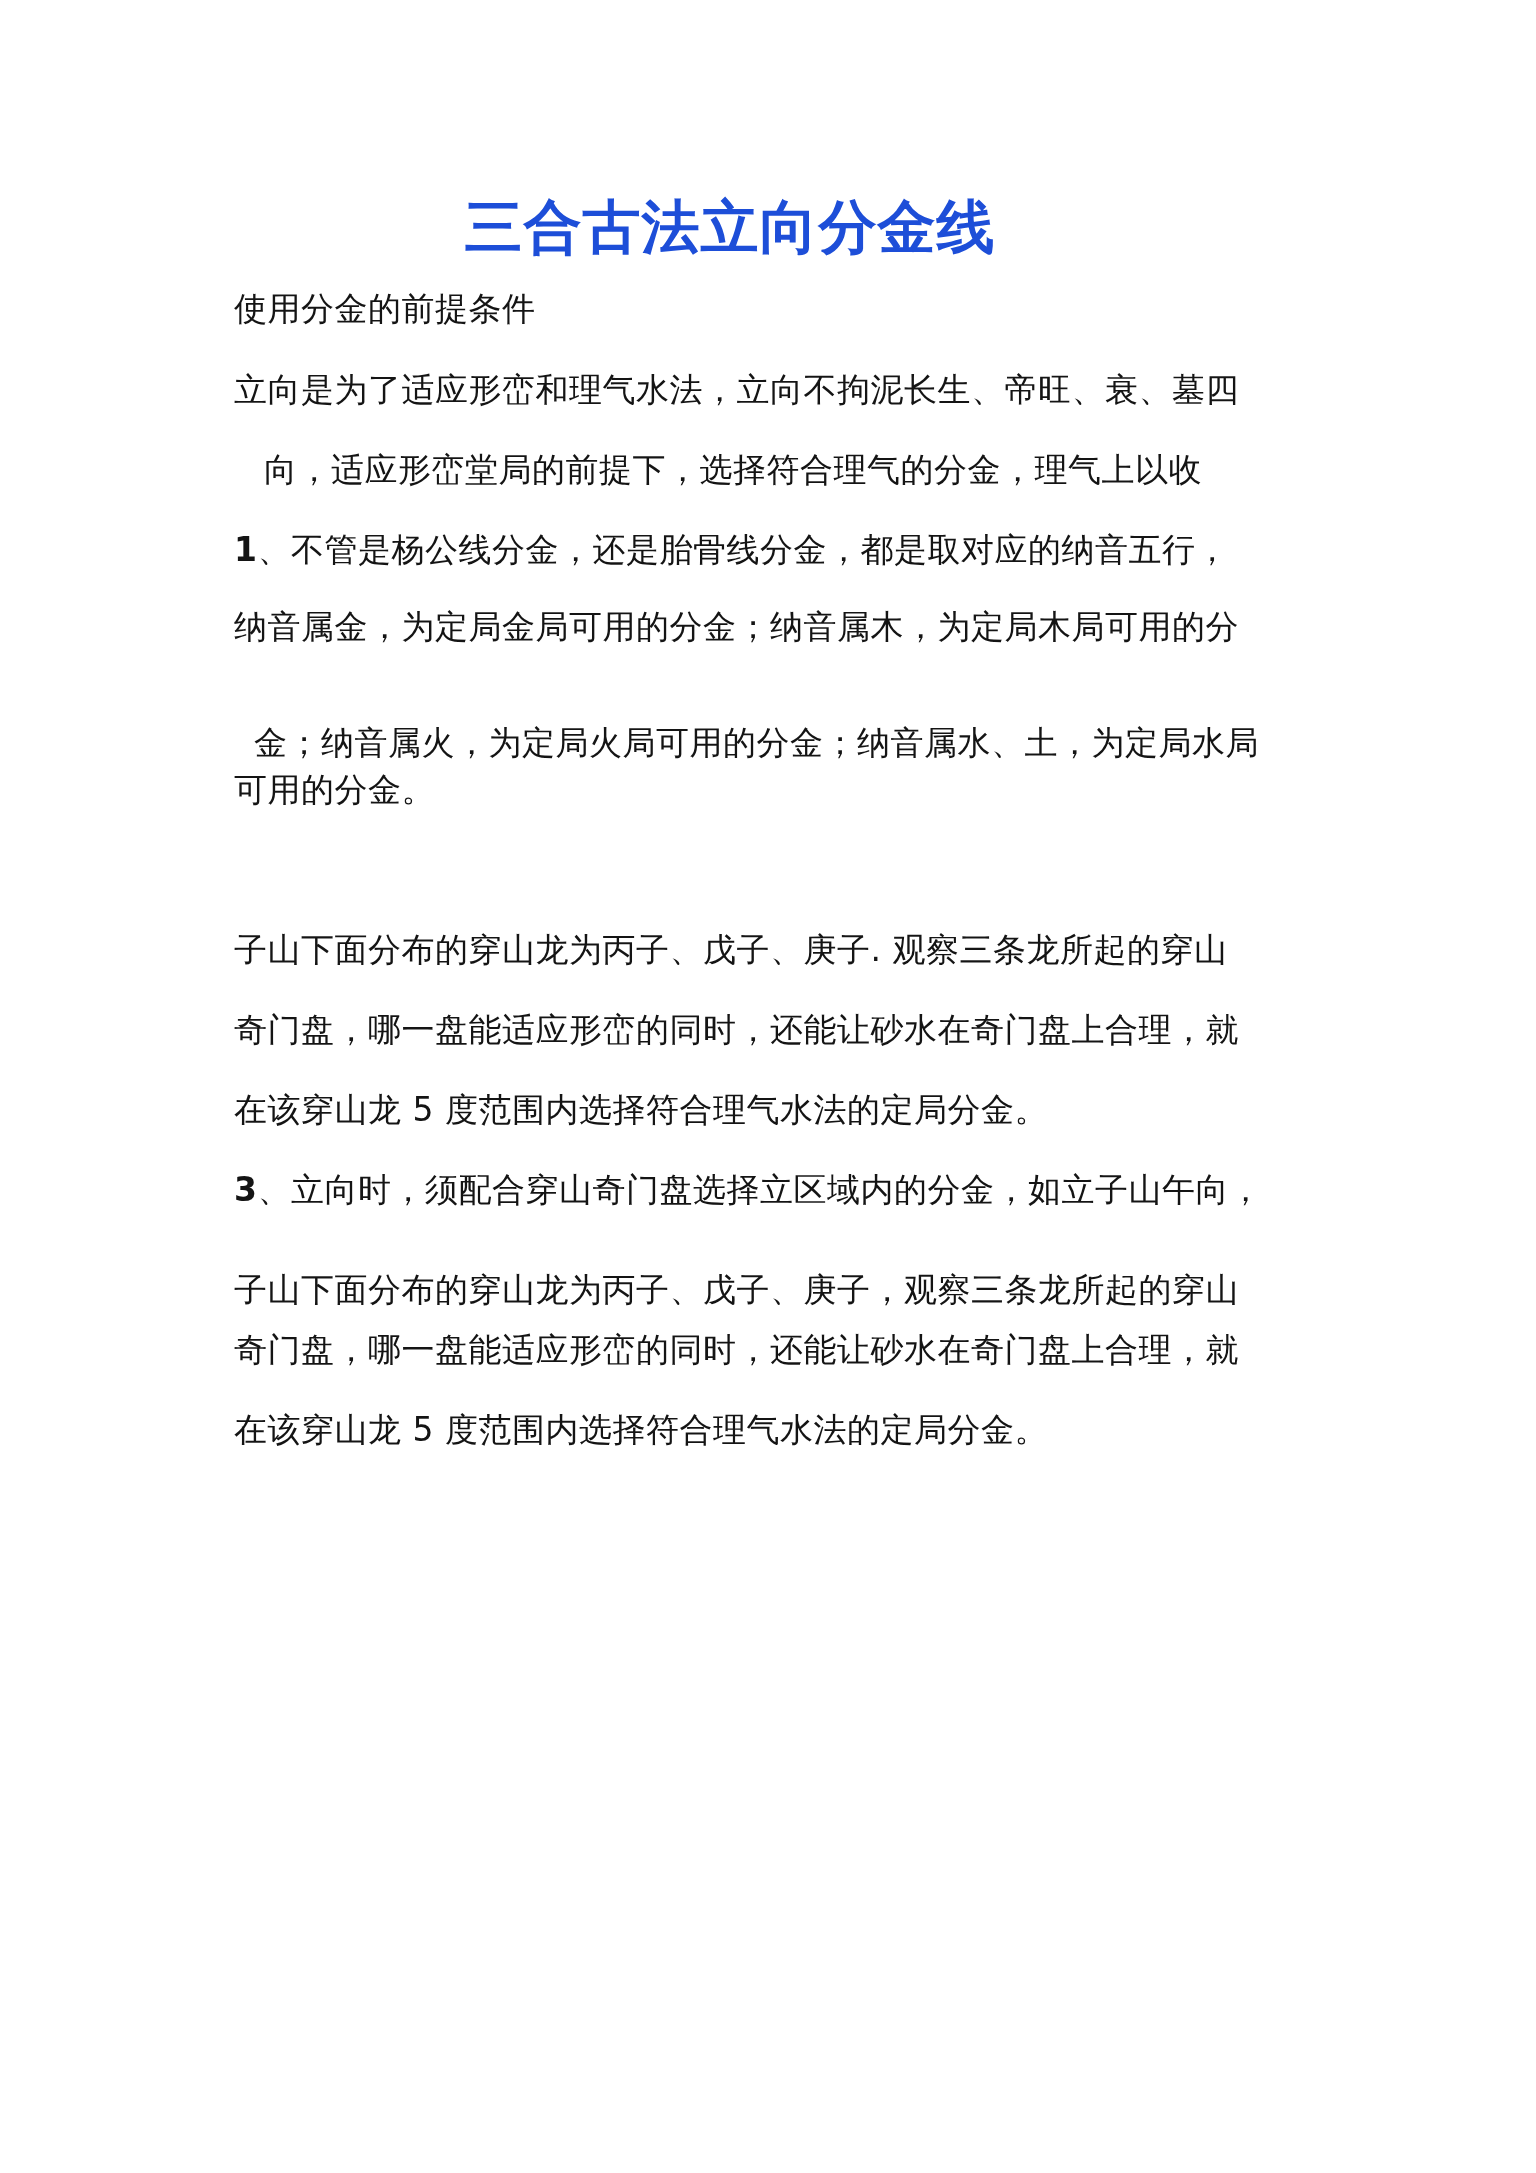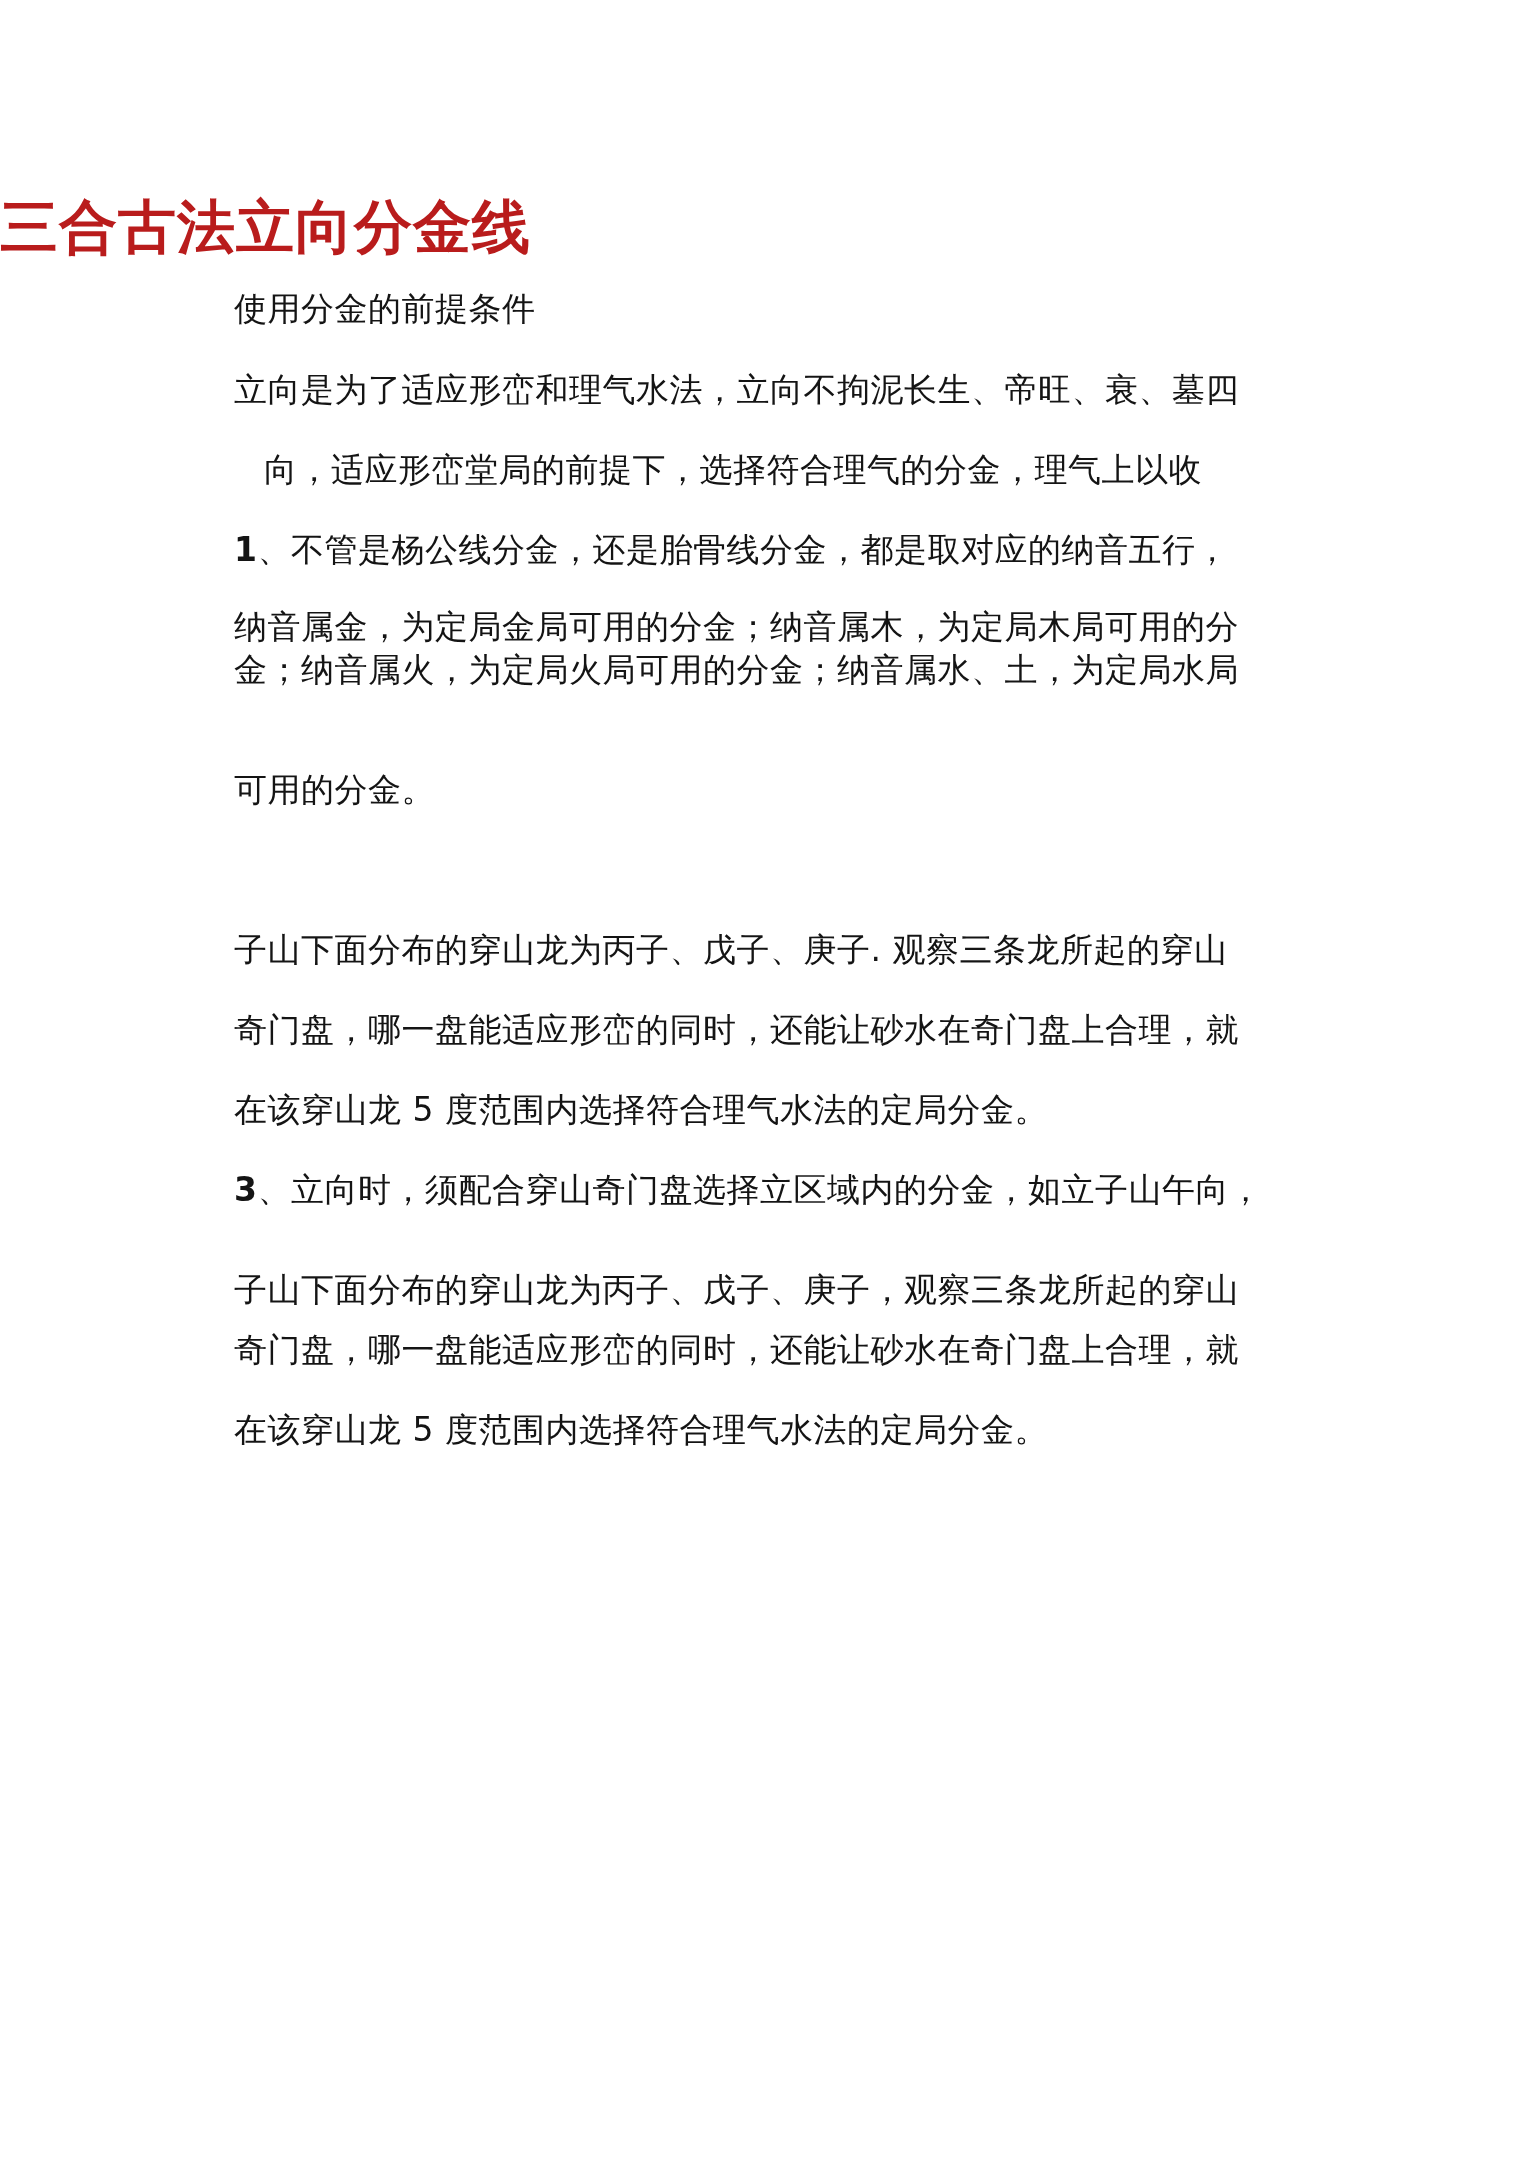--- a/index.html
+++ b/index.html
@@ -20,27 +20,27 @@
     left: 0; top: 0;
     width: 1536px;
     height: 2173px;
     background: #ffffff;
   }
   .title {
     position: absolute;
     left: 0;
     width: 1460px;
     top: 192px;
-    text-align: left;
+    text-align: center;
     font-family: "DejaVu Serif", "Liberation Serif", serif;
     font-size: 58px;
     line-height: 70px;
     font-weight: bold;
     letter-spacing: 1px;
-    color: #b91c1c;
+    color: #1d4ed8;
   }
   .line {
     position: absolute;
     left: 234px;
     font-size: 33px;
     line-height: 44px;
     white-space: nowrap;
     color: #141414;
     letter-spacing: 0.5px;
   }
@@ -56,21 +56,21 @@
 
   <div class="line" style="top:287px;">使用分金的前提条件</div>
 
   <div class="line" style="top:368px;">立向是为了适应形峦和理气水法，立向不拘泥长生、帝旺、衰、墓四</div>
   <div class="line indent" style="top:448px;">向，适应形峦堂局的前提下，选择符合理气的分金，理气上以收</div>
 
   <div class="line" style="top:528px;">
     <span class="num">1</span><span>、不管是杨公线分金，还是胎骨线分金，都是取对应的纳音五行，</span>
   </div>
   <div class="line" style="top:608px;font-family:Liberation Mono, monospace;">纳音属金，为定局金局可用的分金；纳音属木，为定局木局可用的分</div>
-  <div class="line" style="top:648px;">金；纳音属火，为定局火局可用的分金；纳音属水、土，为定局水局</div>
+  <div class="line" style="top:721px;margin-left:20px;">金；纳音属火，为定局火局可用的分金；纳音属水、土，为定局水局</div>
   <div class="line" style="top:768px;">可用的分金。</div>
 
   <div class="line" style="top:928px;">子山下面分布的穿山龙为丙子、戊子、庚子. 观察三条龙所起的穿山</div>
   <div class="line" style="top:1008px;">奇门盘，哪一盘能适应形峦的同时，还能让砂水在奇门盘上合理，就</div>
   <div class="line" style="top:1088px;">在该穿山龙 5 度范围内选择符合理气水法的定局分金。</div>
 
   <div class="line" style="top:1168px;text-align:right;">
     <span class="num">3</span><span>、立向时，须配合穿山奇门盘选择立区域内的分金，如立子山午向，</span>
   </div>
   <div class="line" style="top:1232px;margin-top:36px;">子山下面分布的穿山龙为丙子、戊子、庚子，观察三条龙所起的穿山</div>

